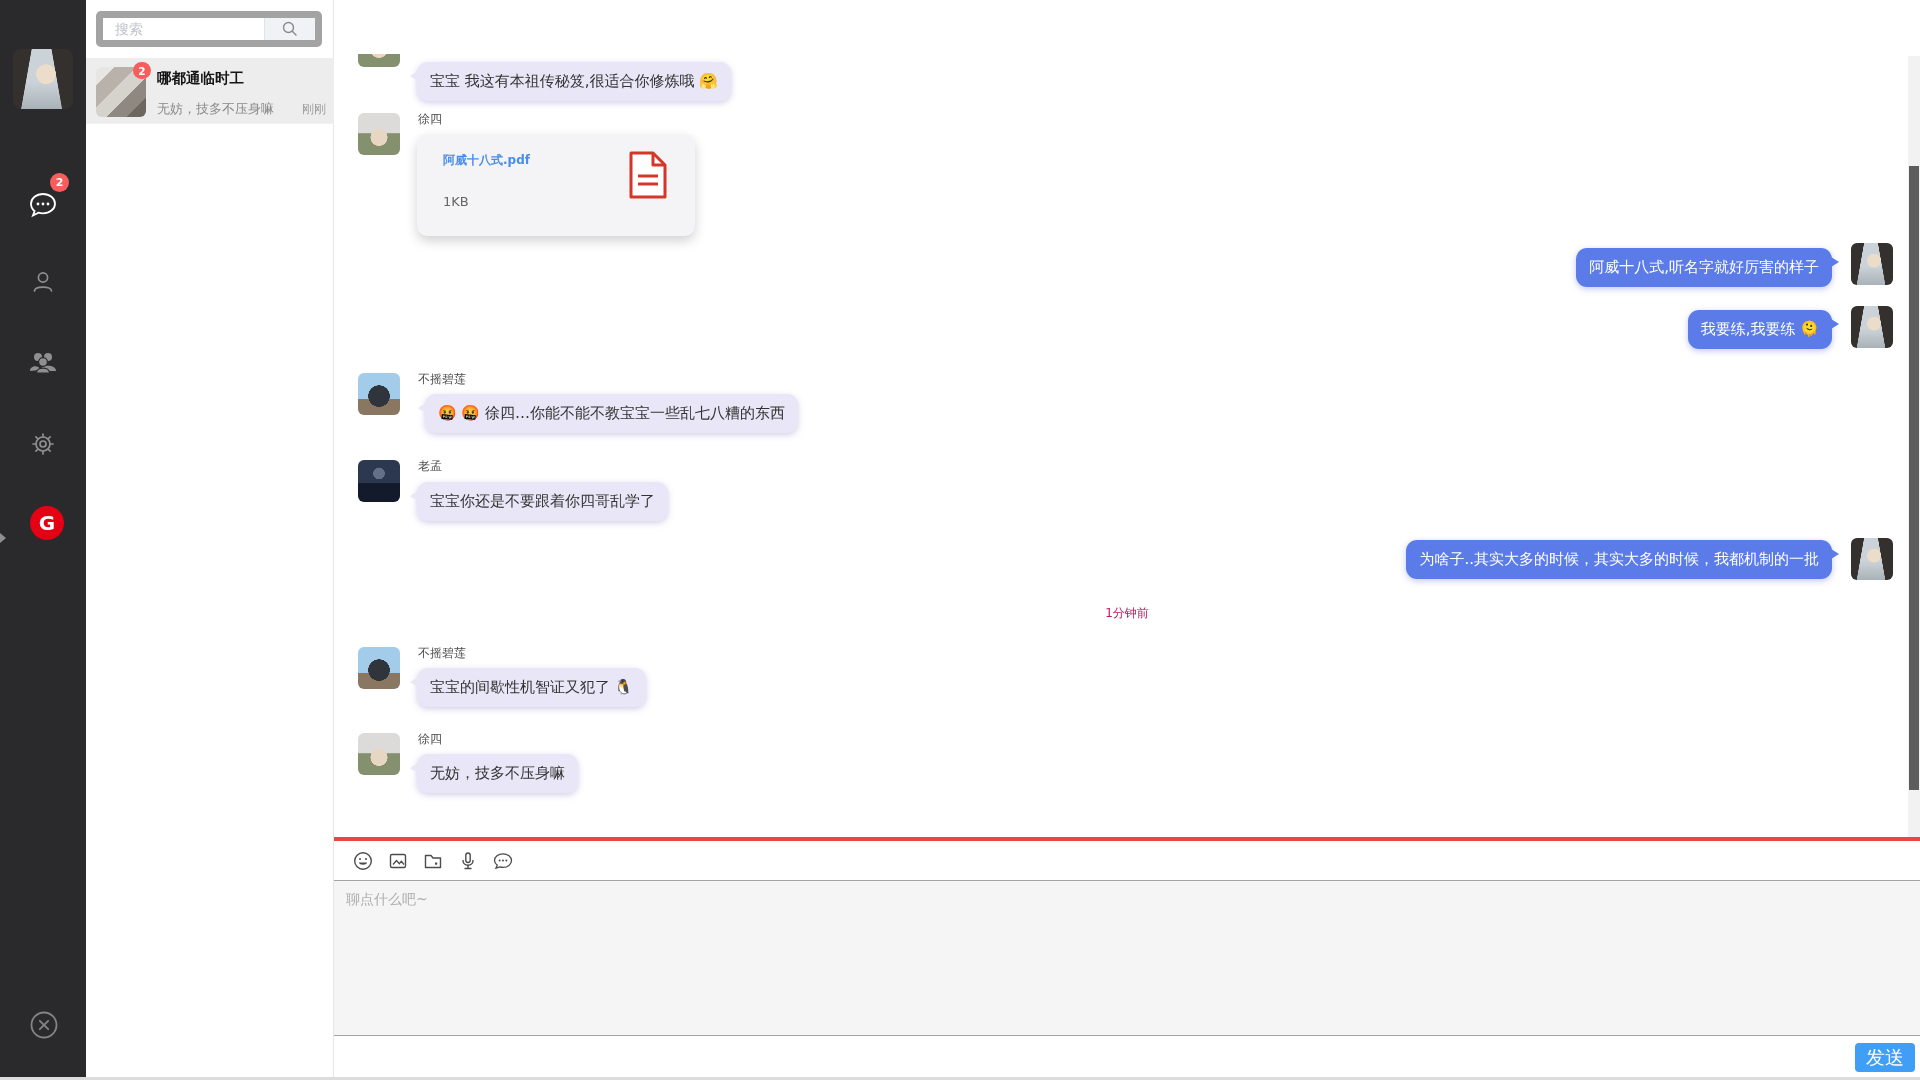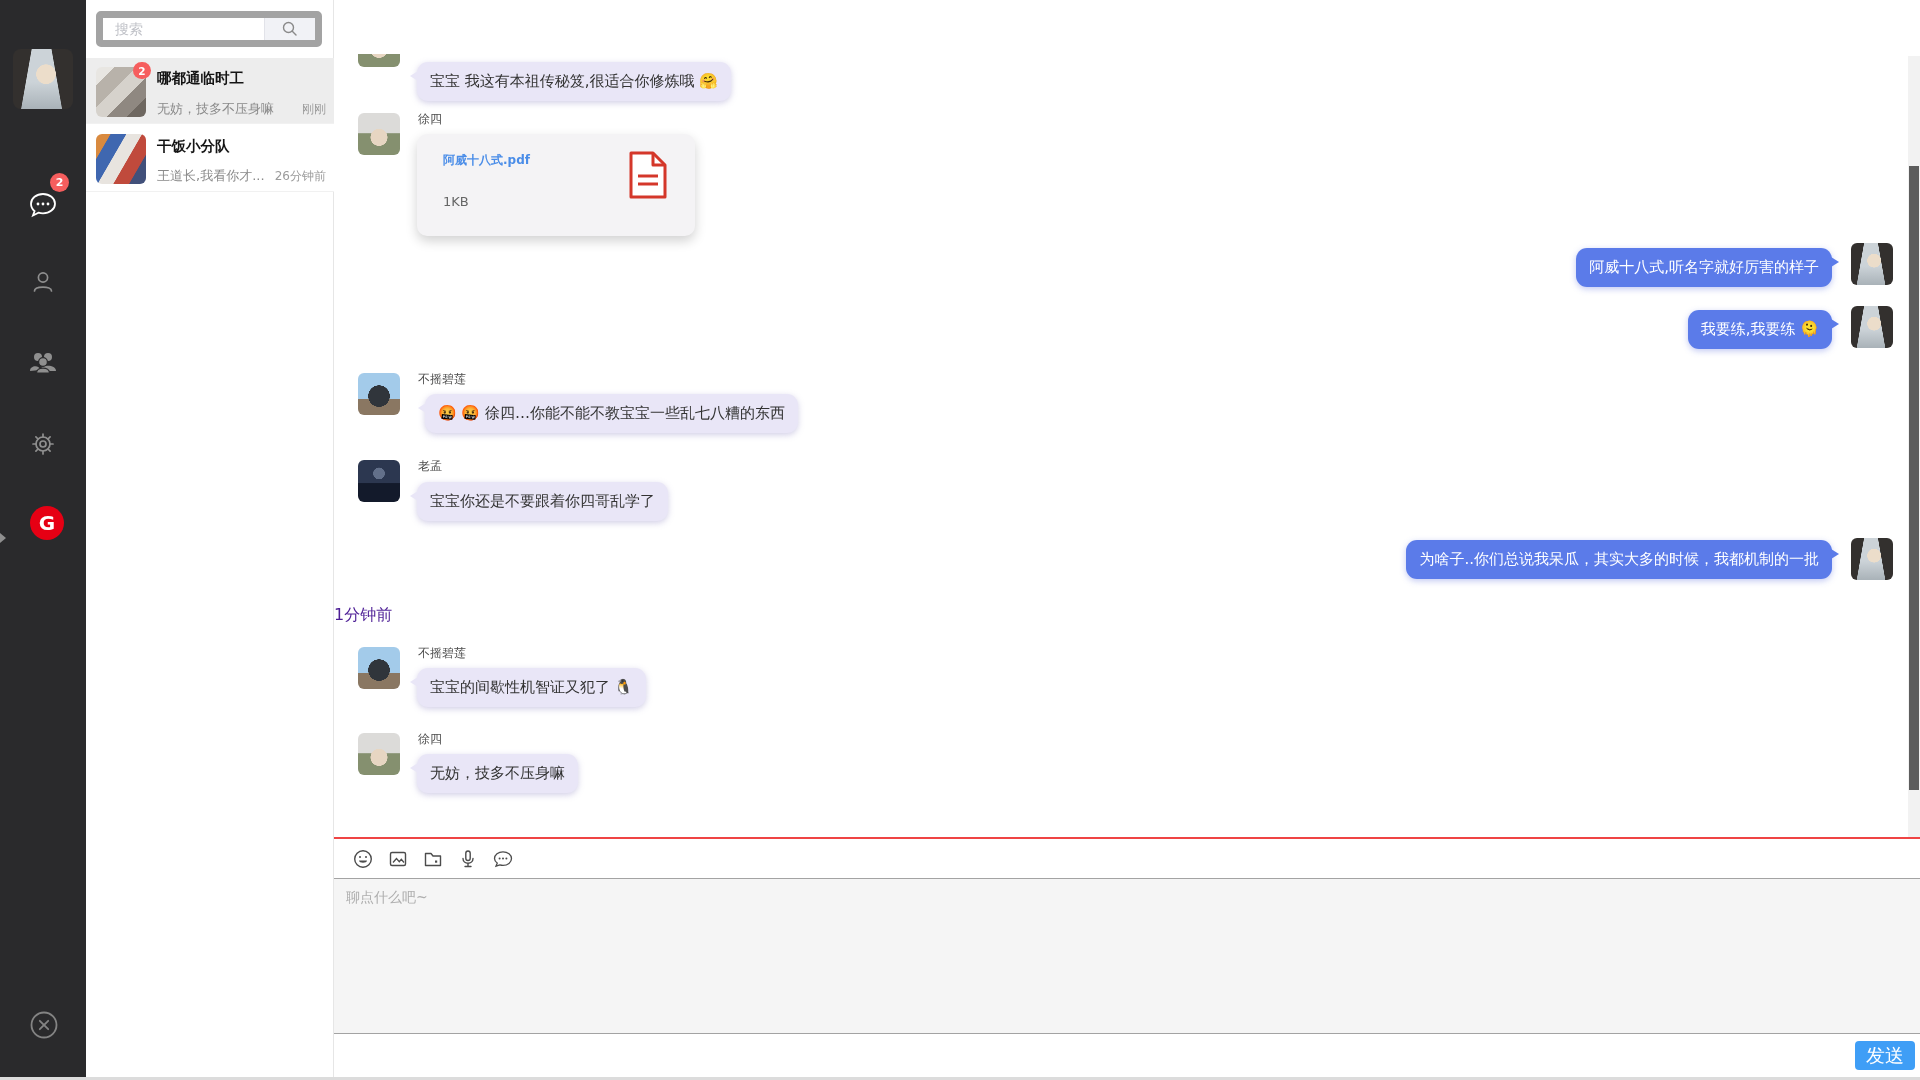--- a/index.html
+++ b/index.html
@@ -44,33 +44,33 @@
   .messages{position:absolute;left:0;top:54px;width:100%;height:783px;overflow:hidden;background:#fff;}
   .av{position:absolute;width:42px;height:42px;border-radius:6px;}
   .mname{position:absolute;font-size:12px;color:#4d4d4d;white-space:nowrap;}
   .bubble{position:absolute;padding:9px 13px;border-radius:11px;font-size:15px;line-height:21px;white-space:nowrap;}
   .bub-l{background:#e9e6f7;color:#333;box-shadow:0 2px 6px rgba(125,118,186,.35);}
   .bub-l::before{content:"";position:absolute;left:-7px;top:9px;border-style:solid;border-width:5px 8px 5px 0;
     border-color:transparent #e9e6f7 transparent transparent;}
   .bub-r{background:#5b7be9;color:#fff;box-shadow:0 2px 6px rgba(80,100,220,.35);}
   .bub-r::after{content:"";position:absolute;right:-7px;top:9px;border-style:solid;border-width:5px 0 5px 8px;
     border-color:transparent transparent transparent #5b7be9;}
-  .divider{position:absolute;left:0;top:551px;width:100%;font-size:16px;color:#4c1d95;}
+  .divider{position:absolute;left:0;top:551px;width:100%;text-align:center;font-size:12px;color:#be185d;}
 
   .file-card{position:absolute;left:83px;top:80px;width:278px;height:102px;background:#f4f3f5;border-radius:10px;
     box-shadow:0 5px 12px rgba(0,0,0,.18);cursor:pointer;}
   .file-name{position:absolute;left:26px;top:18px;font-size:12px;font-weight:bold;color:#4a8de8;white-space:nowrap;}
   .file-size{position:absolute;left:26px;top:60px;font-size:13px;color:#666;}
   .file-ico{position:absolute;right:26px;top:16px;}
 
   .scrolltrack{position:absolute;right:0;top:2px;width:12px;height:781px;background:#f2f2f2;}
   .scrollthumb{position:absolute;left:1px;top:110px;width:10px;height:624px;background:#5d5d5d;}
 
   
-  .composer{position:absolute;left:0;top:837px;width:100%;height:243px;background:#fff;border-top:2px solid #ef4444;box-sizing:border-box;}
+  .composer{position:absolute;left:0;top:837px;width:100%;height:243px;background:#fff;border-top:4px solid #ef4444;box-sizing:border-box;}
   .toolbar{position:absolute;left:0;top:0;width:100%;height:39px;display:flex;align-items:center;padding-left:17px;gap:11px;box-sizing:border-box;}
   .tool-btn{width:24px;height:24px;display:flex;align-items:center;justify-content:center;cursor:pointer;}
   .ta-wrap{position:absolute;left:0;top:39px;width:100%;height:156px;background:#f5f5f5;border-top:1px solid #a3a3a3;
     border-bottom:1px solid #a3a3a3;box-sizing:border-box;}
   .ta-wrap textarea{width:100%;height:100%;border:none;outline:none;resize:none;background:transparent;box-sizing:border-box;
     padding:10px 12px;font-size:14px;color:#333;font-family:"DejaVu Sans","Liberation Sans",sans-serif;}
   .ta-wrap textarea::placeholder{color:#aeaeae;}
   .sendrow{position:absolute;left:0;top:195px;width:100%;height:48px;background:#fff;}
   .send-btn{position:absolute;right:5px;top:7px;width:60px;height:29px;background:#3f9ef6;color:#fff;border:none;border-radius:4px;
     font-size:19px;cursor:pointer;font-family:"DejaVu Sans","Liberation Sans",sans-serif;}
@@ -174,26 +174,20 @@
 
     <div class="cl-item selected" style="top:58px">
       <div class="cl-avatar av-group1">
         <span class="cl-badge">2</span>
       </div>
       <div class="cl-title">哪都通临时工</div>
       <div class="cl-preview">无妨，技多不压身嘛</div>
       <div class="cl-time">刚刚</div>
     </div>
 
-    <div class="cl-item" style="top:124px;height:68px">
-      <div class="cl-avatar av-group2" style="top:10px"></div>
-      <div class="cl-title" style="top:13px">干饭小分队</div>
-      <div class="cl-preview" style="top:43px">王道长,我看你才...</div>
-      <div class="cl-time" style="top:44px">26分钟前</div>
-    </div>
   </section>
 
   <main class="main">
 
     <div class="messages">
 
       <div>
         <div class="av av-xusi" style="left:24px;top:-29px"></div>
         <div class="bubble bub-l" style="left:83px;top:8px">宝宝 我这有本祖传秘笈,很适合你修炼哦 🤗</div>
       </div>
@@ -230,21 +224,21 @@
       </div>
 
       <div>
         <div class="av av-laomeng" style="left:24px;top:406px"></div>
         <div class="mname" style="left:84px;top:404px">老孟</div>
         <div class="bubble bub-l" style="left:83px;top:428px">宝宝你还是不要跟着你四哥乱学了</div>
       </div>
 
       <div>
         <div class="av av-self" style="right:27px;top:484px"></div>
-        <div class="bubble bub-r" style="right:88px;top:486px">为啥子..你们总说我呆瓜，其实大多的时候，我都机制的一批</div>
+        <div class="bubble bub-r" style="right:88px;top:486px">为啥子..其实大多的时候，其实大多的时候，我都机制的一批</div>
       </div>
 
       <div class="divider">1分钟前</div>
 
       <div>
         <div class="av av-bys" style="left:24px;top:593px"></div>
         <div class="mname" style="left:84px;top:591px">不摇碧莲</div>
         <div class="bubble bub-l" style="left:83px;top:614px">宝宝的间歇性机智证又犯了 🐧</div>
       </div>
 

